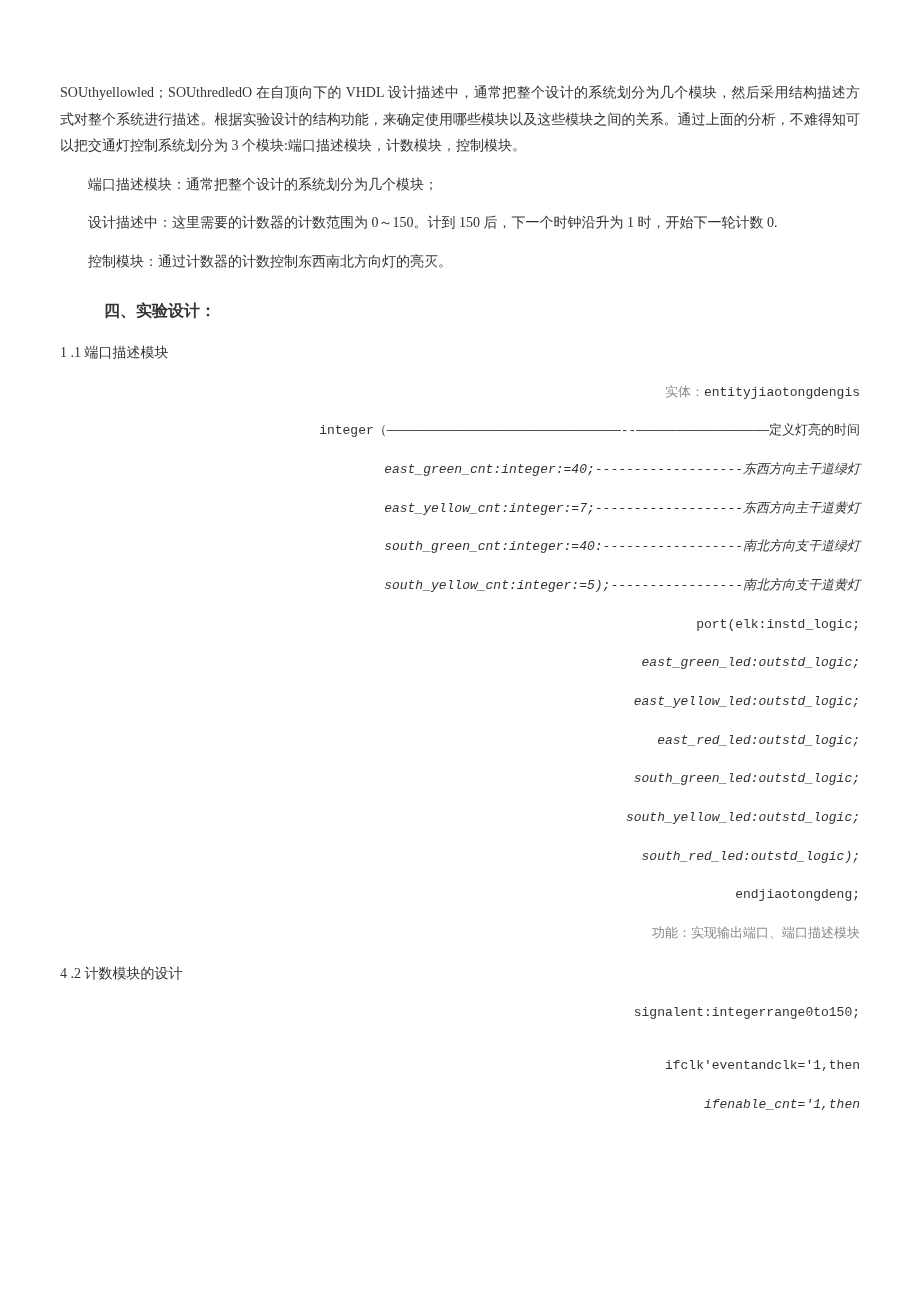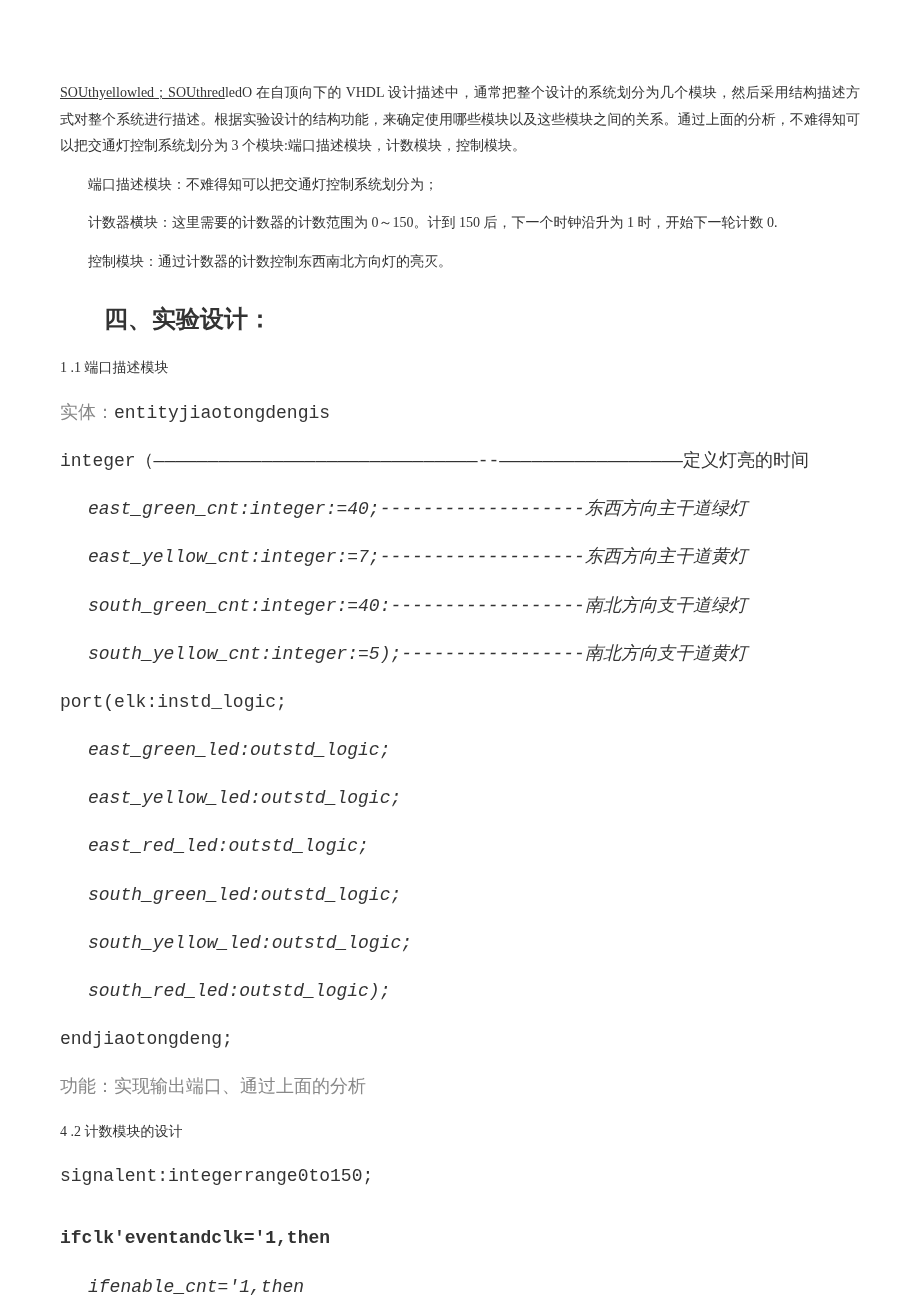--- a/index.html
+++ b/index.html
@@ -15,61 +15,60 @@
     }
     .paragraph {
       margin: 0 0 12px 0;
       text-indent: 2em;
       text-align: justify;
     }
     .paragraph.first {
       text-indent: 0;
     }
     .underline {
-      text-decoration: underline;
     }
     .bold {
       font-weight: normal;
     }
     .section-title {
       font-family: "SimHei", "黑体", sans-serif;
-      font-size: 24px;
+      font-size: 16px;
       font-weight: bold;
       margin: 20px 0 14px 44px;
     }
     .sub-section {
       margin: 10px 0 10px 0;
       font-weight: normal;
     }
     .gray-text {
       color: #888;
     }
     .code-line {
       font-family: "Courier New", monospace;
-      font-size: 18px;
+      font-size: 13px;
       margin: 14px 0;
       white-space: pre;
+      text-align: right;
     }
     .code-line.indent1 {
       padding-left: 28px;
       font-style: italic;
     }
     .extra-space {
       margin-top: 28px;
-      font-weight: bold;
     }
   </style>
 </head>
 <body>
 
 <p class="paragraph first"><span class="underline">SOUthyellowled；SOUthred</span><span>ledO 在自顶向下的 VHDL 设计描述中，通常把整个设计的系统划分为几个模块，然后采用结构描述方式对整个系统进行描述。根据实验设计的结构功能，来确定使用哪些模块以及这些模块之间的关系。通过上面的分析，不难得知可以把交通灯控制系统划分为 3 个模块:端口描述模块，计数模块，控制模块。</span></p>
 
-<p class="paragraph"><span class="bold">端口描述模块：</span><span>不难得知可以把交通灯控制系统划分为；</span></p>
+<p class="paragraph"><span class="bold">端口描述模块：</span><span>通常把整个设计的系统划分为几个模块；</span></p>
 
-<p class="paragraph"><span class="bold">计数器横块：</span><span>这里需要的计数器的计数范围为 0～150。计到 150 后，下一个时钟沿升为 1 时，开始下一轮计数 0.</span></p>
+<p class="paragraph"><span class="bold">设计描述中：</span><span>这里需要的计数器的计数范围为 0～150。计到 150 后，下一个时钟沿升为 1 时，开始下一轮计数 0.</span></p>
 
 <p class="paragraph"><span class="bold">控制模块：</span><span>通过计数器的计数控制东西南北方向灯的亮灭。</span></p>
 
 <div class="section-title">四、实验设计：</div>
 
 <div class="sub-section">1  .1 端口描述模块</div>
 
 <div class="code-line"><span class="gray-text">实体：</span><span>entityjiaotongdengis</span></div>
 
 <div class="code-line">integer（——————————————————————————————--—————————————————定义灯亮的时间</div>
@@ -83,21 +82,21 @@
 
 <div class="code-line indent1">east_green_led:outstd_logic;</div>
 <div class="code-line indent1">east_yellow_led:outstd_logic;</div>
 <div class="code-line indent1">east_red_led:outstd_logic;</div>
 <div class="code-line indent1">south_green_led:outstd_logic;</div>
 <div class="code-line indent1">south_yellow_led:outstd_logic;</div>
 <div class="code-line indent1">south_red_led:outstd_logic);</div>
 
 <div class="code-line">endjiaotongdeng;</div>
 
-<div class="code-line"><span class="gray-text">功能：</span><span class="gray-text">实现输出端口、通过上面的分析</span></div>
+<div class="code-line"><span class="gray-text">功能：</span><span class="gray-text">实现输出端口、端口描述模块</span></div>
 
 <div class="sub-section">4  .2 计数模块的设计</div>
 
 <div class="code-line">signalent:integerrange0to150;</div>
 
 <div class="code-line extra-space">ifclk'eventandclk='1,then</div>
 
 <div class="code-line indent1">ifenable_cnt='1,then</div>
 
 </body></html>

